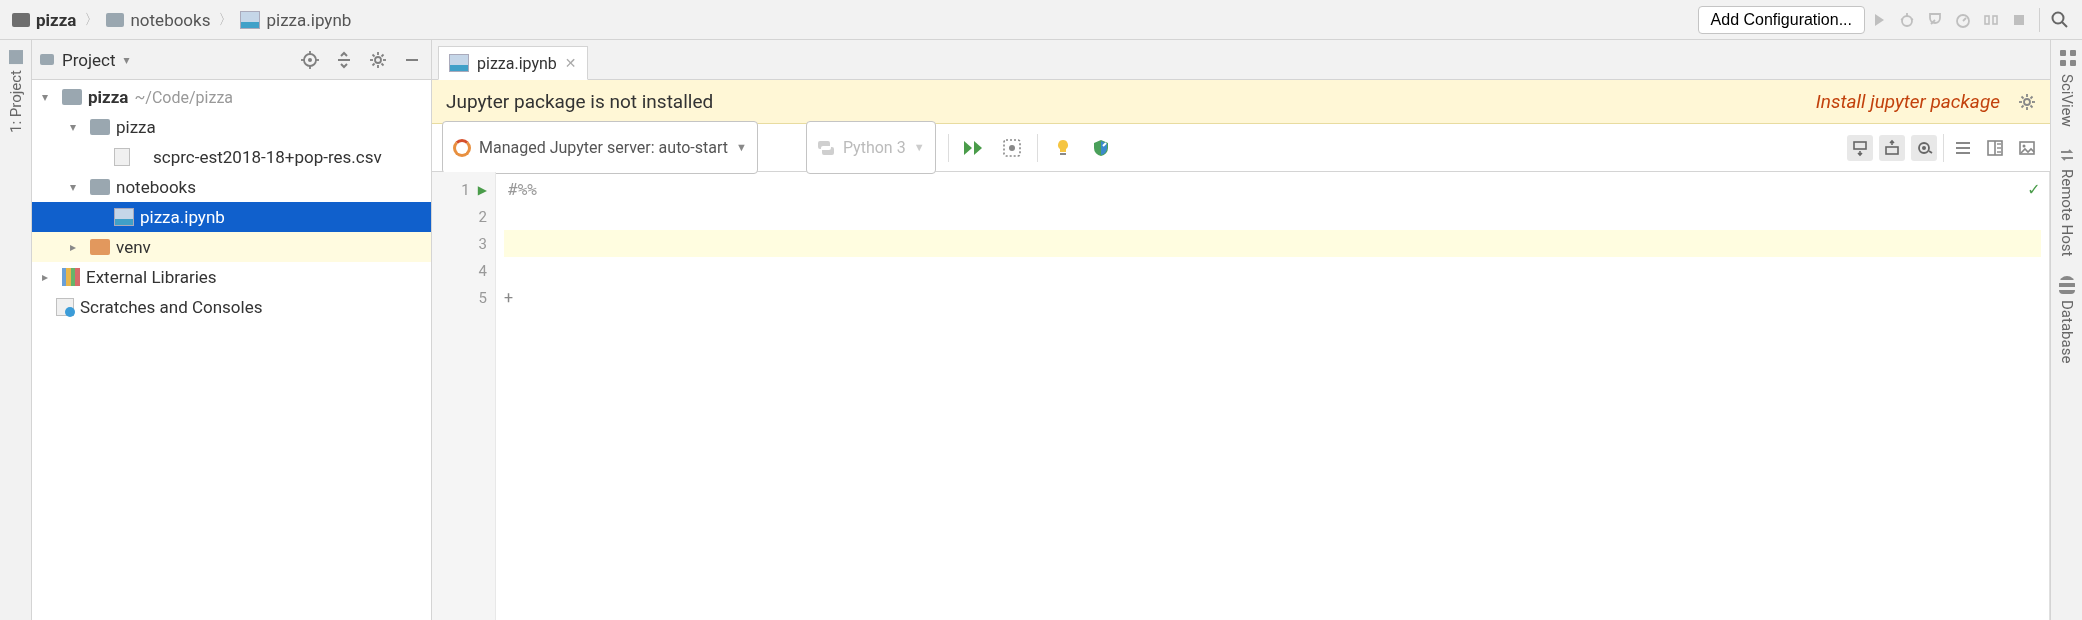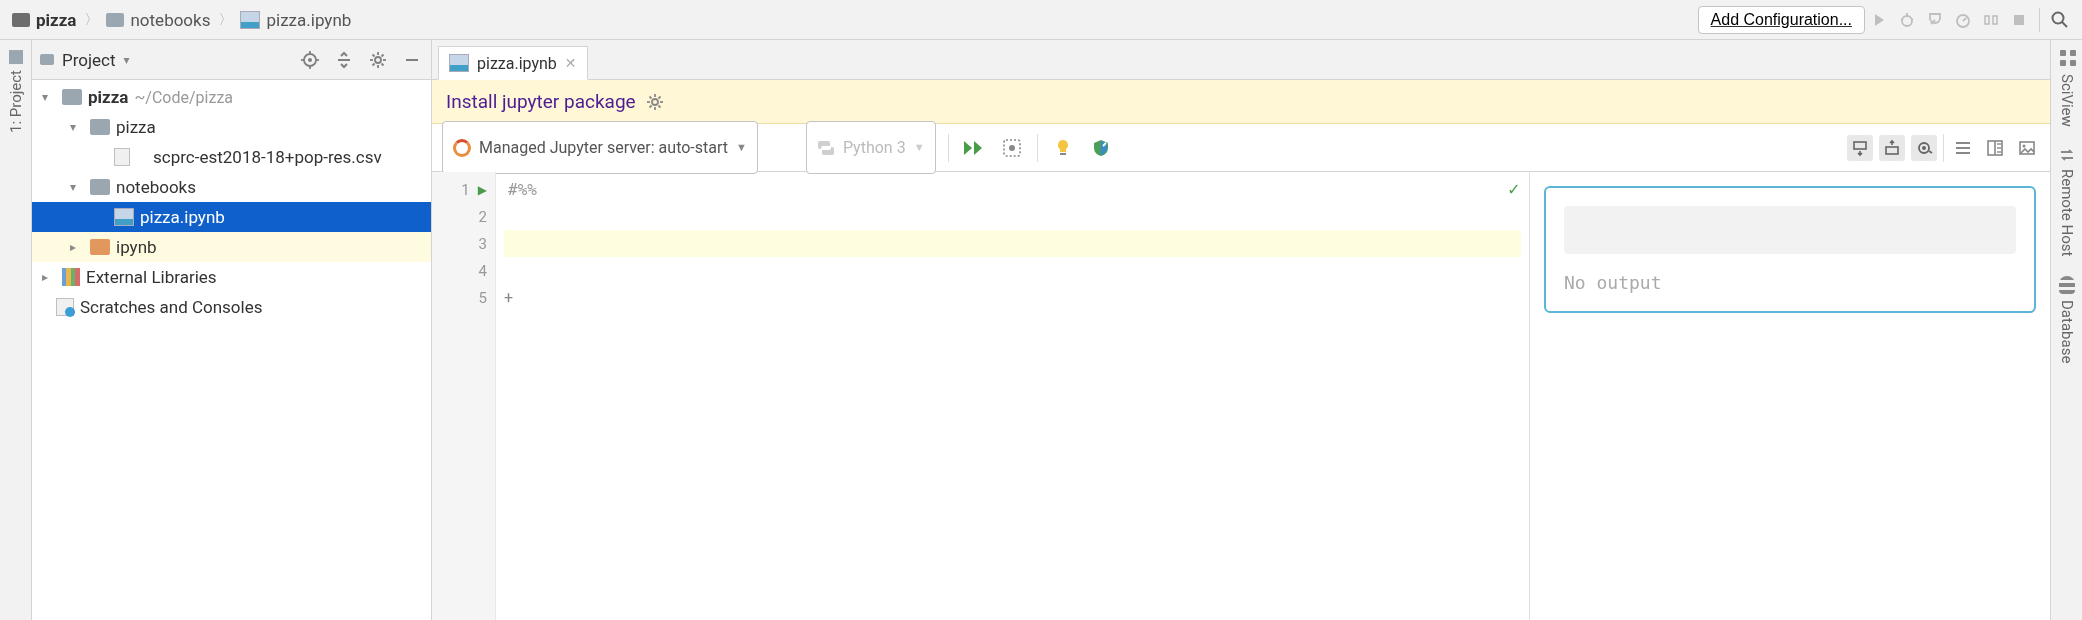--- a/index.html
+++ b/index.html
@@ -43,21 +43,20 @@
   display: inline-block; position: relative;
 }
 .folder-icon-sm.dark { background: #6e6e6e; }
 .ipynb-icon {
   width: 20px; height: 18px; background: linear-gradient(to bottom, #c5d6e8 60%, #40a0c8 60%);
   border: 1px solid #aab; display: inline-block; position: relative; font-size: 7px;
 }
 .nav-right {
   display: flex;
   align-items: center;
-  text-decoration: underline;
 }
 .add-config-btn {
   background: #fff;
   border: 1px solid #c4c4c4;
   border-radius: 4px;
   padding: 4px 12px;
   font-size: 16px;
   cursor: pointer;
 }
 .nav-icon {
@@ -242,21 +241,21 @@
 
 .banner {
   background: #fff7d6;
   border-bottom: 1px solid #e8dca0;
   display: flex;
   align-items: center;
   padding: 10px 14px;
   font-size: 19px;
 }
 .banner .msg { flex: 1; color: #333; }
-.banner .link { color: #4c1d95; cursor: pointer; margin-right: 10px; }
+.banner .link { color: #c2410c; cursor: pointer; margin-right: 18px; font-style: italic; }
 .banner .gear { color: #888; cursor: pointer; }
 
 .notebook-toolbar {
   height: 48px;
   border-bottom: 1px solid #d4d4d4;
   display: flex;
   align-items: center;
   padding: 0 10px;
   gap: 12px;
 }
@@ -502,21 +501,21 @@
         <span class="tree-icon folder-icon"></span>
         <span>notebooks</span>
       </div>
       <div class="tree-row selected" style="padding-left:82px;">
         <span class="ipynb-icon"></span>
         <span>pizza.ipynb</span>
       </div>
       <div class="tree-row venv" style="padding-left:38px;">
         <span class="tree-arrow">▸</span>
         <span class="tree-icon folder-icon orange"></span>
-        <span>ipynb</span>
+        <span>venv</span>
       </div>
       <div class="tree-row" style="padding-left:10px;">
         <span class="tree-arrow">▸</span>
         <span class="tree-icon lib-icon"></span>
         <span>External Libraries</span>
       </div>
       <div class="tree-row" style="padding-left:24px;">
         <span class="tree-icon scratch-icon"></span>
         <span>Scratches and Consoles</span>
       </div>
@@ -526,20 +525,21 @@
   <div class="editor-area">
     <div class="tab-bar">
       <div class="file-tab">
         <span class="ipynb-icon"></span>
         <span>pizza.ipynb</span>
         <span class="close-x">✕</span>
       </div>
     </div>
 
     <div class="banner">
+      <span class="msg">Jupyter package is not installed</span>
       <span class="link">Install jupyter package</span>
       <span class="gear">
           <svg width="18" height="18" viewBox="0 0 18 18">
             <circle cx="9" cy="9" r="3" fill="none" stroke="currentColor" stroke-width="1.8"></circle>
             <g stroke="currentColor" stroke-width="1.8">
               <line x1="9" y1="1" x2="9" y2="4"></line>
               <line x1="9" y1="14" x2="9" y2="17"></line>
               <line x1="1" y1="9" x2="4" y2="9"></line>
               <line x1="14" y1="9" x2="17" y2="9"></line>
               <line x1="3.5" y1="3.5" x2="5.5" y2="5.5"></line>
@@ -670,26 +670,20 @@
           <div class="code-line">
               <span style="color:#999;font-style:italic;">#%%</span>
             </div>
           <div class="code-line"></div>
           <div class="code-line hl"></div>
           <div class="code-line"></div>
           <div class="code-line"></div>
           <div class="code-check">✓</div>
         </div>
       </div>
-      <div class="output-pane">
-        <div class="output-cell">
-          <div class="output-ph"></div>
-          <div class="output-text">No output</div>
-        </div>
-      </div>
     </div>
   </div>
 
   <div class="right-strip">
     <div class="tab-vert">
       <span class="dots-icon">
           <span></span>
           <span></span>
           <span></span>
           <span></span>

